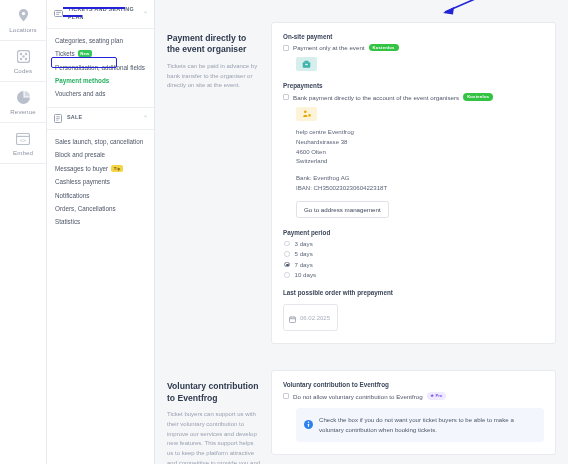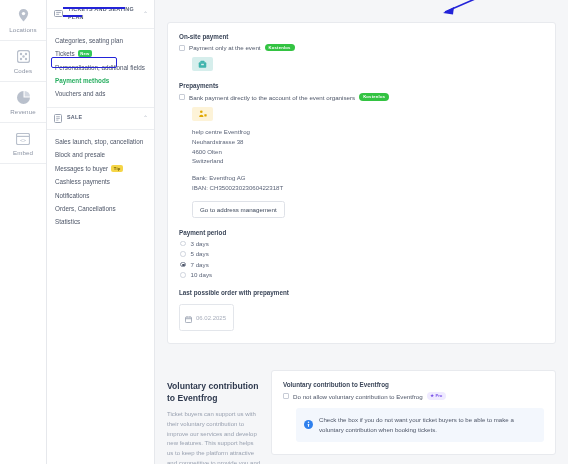--- a/index.html
+++ b/index.html
@@ -267,20 +267,24 @@
     </div>
 
     <div class="anno-underline" style="left:16px; top:7px; width:62px;"></div>
     <div class="anno-underline" style="left:16px; top:15px; width:19px;"></div>
     <div class="anno-box" style="left:4px; top:57px; width:66px; height:11px;"></div>
   </div>
 
   <div class="main">
 
     <div class="section">
+      <div class="sec-left">
+        <div class="sec-title">Payment directly to the event organiser</div>
+        <div class="sec-desc">Tickets can be paid in advance by bank transfer to the organiser or directly on site at the event.</div>
+      </div>
 
       <div class="card">
 
         <div>
           <div class="field-label">On-site payment</div>
           <div class="chk-row">
             <span class="chk"></span>
             <span class="chk-label">Payment only at the event</span>
             <span class="badge-free">Kostenlos</span>
           </div>

